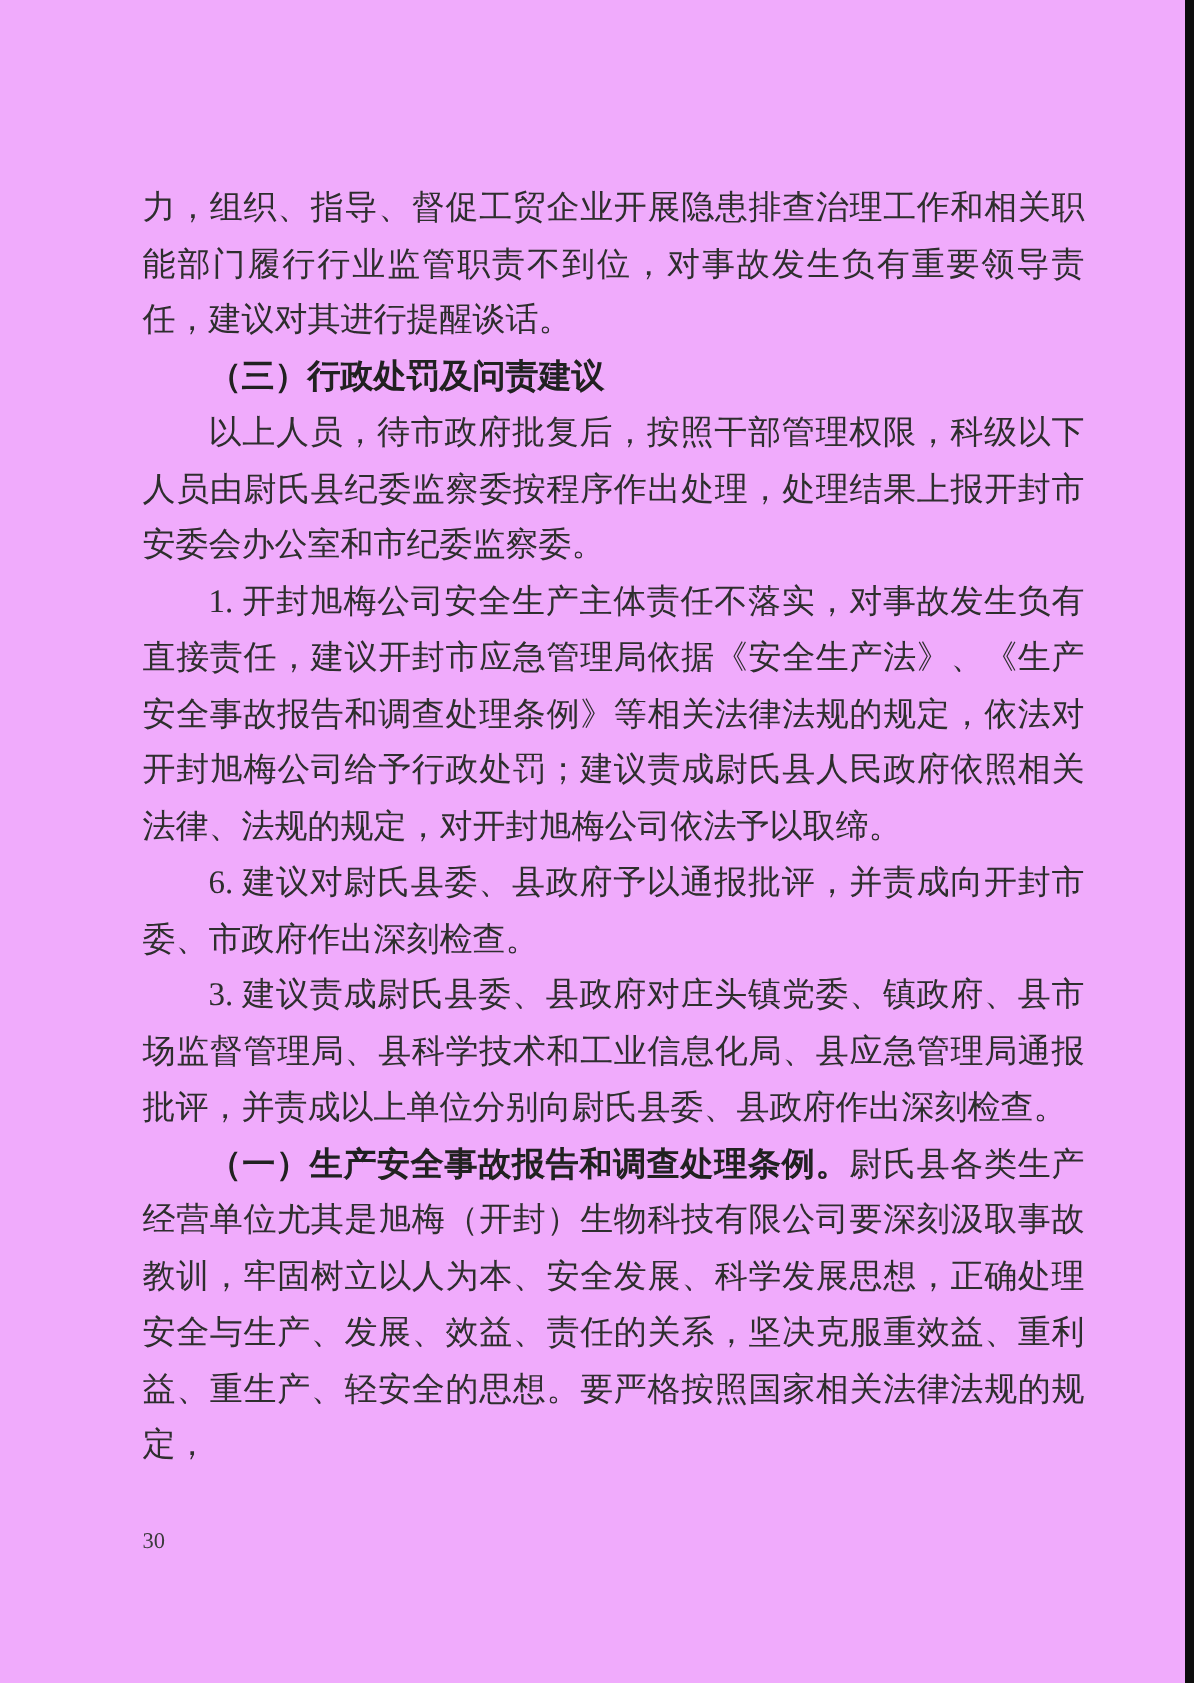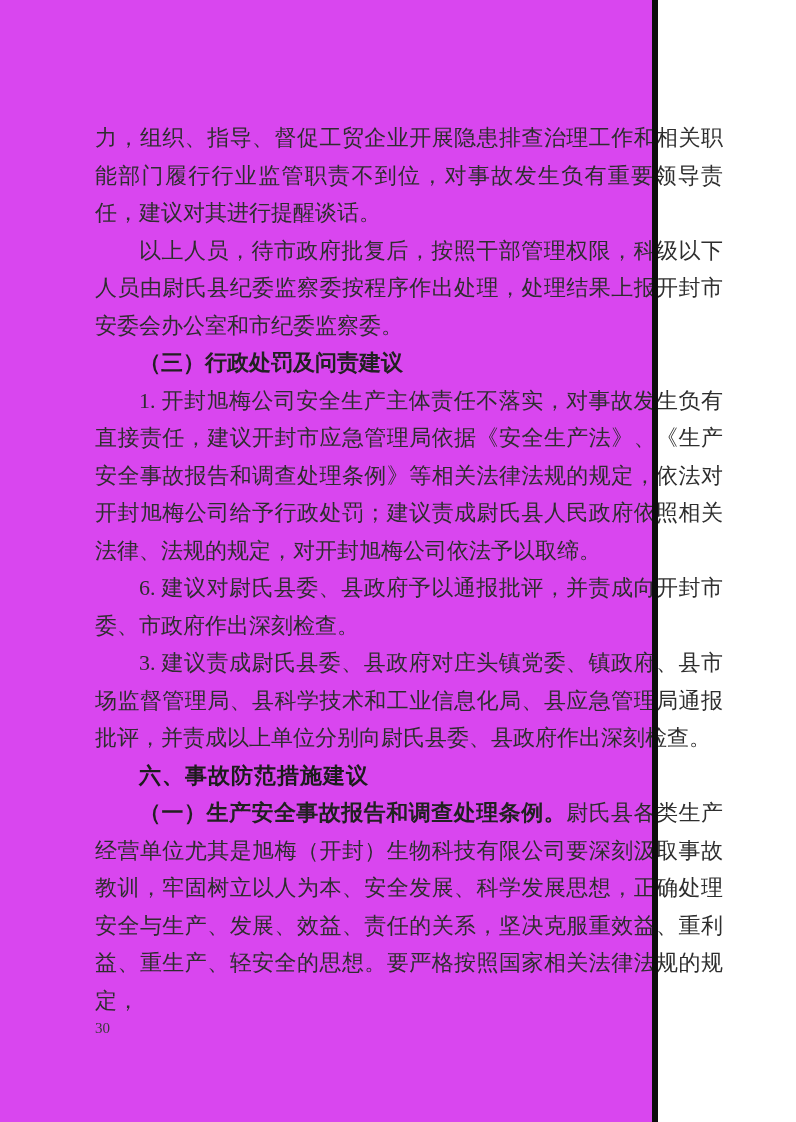--- a/index.html
+++ b/index.html
@@ -11,23 +11,23 @@
     height: 1122px;
     background: #ffffff;
     position: relative;
     overflow: hidden;
     font-family: "Liberation Serif", "DejaVu Serif", serif;
   }
   .page {
     position: absolute;
     left: 0;
     top: 0;
-    width: 658px;
+    width: 796px;
     height: 1122px;
-    background: #d946ef;
+    background: #f0abfc;
   }
   .scan-edge {
     position: absolute;
     top: 0;
     right: 0;
     width: 6px;
     height: 1122px;
     background: #0d0d0d;
   }
   .content {
@@ -72,31 +72,30 @@
 </style>
 </head>
 <body>
 
 <div class="page">
 
   <div class="content">
 
     <p class="para no-indent">力，组织、指导、督促工贸企业开展隐患排查治理工作和相关职能部门履行行业监管职责不到位，对事故发生负有重要领导责任，建议对其进行提醒谈话。</p>
 
+    <p class="para h-kaiti">（三）行政处罚及问责建议</p>
+
     <p class="para">以上人员，待市政府批复后，按照干部管理权限，科级以下人员由尉氏县纪委监察委按程序作出处理，处理结果上报开封市安委会办公室和市纪委监察委。</p>
-
-    <p class="para h-kaiti">（三）行政处罚及问责建议</p>
 
     <p class="para">1. 开封旭梅公司安全生产主体责任不落实，对事故发生负有直接责任，建议开封市应急管理局依据《安全生产法》、《生产安全事故报告和调查处理条例》等相关法律法规的规定，依法对开封旭梅公司给予行政处罚；建议责成尉氏县人民政府依照相关法律、法规的规定，对开封旭梅公司依法予以取缔。</p>
 
     <p class="para">6. 建议对尉氏县委、县政府予以通报批评，并责成向开封市委、市政府作出深刻检查。</p>
 
     <p class="para">3. 建议责成尉氏县委、县政府对庄头镇党委、镇政府、县市场监督管理局、县科学技术和工业信息化局、县应急管理局通报批评，并责成以上单位分别向尉氏县委、县政府作出深刻检查。</p>
 
-    <p class="para h-hei">六、事故防范措施建议</p>
 
     <p class="para">
       <span class="lead-bold">（一）生产安全事故报告和调查处理条例。</span><span>尉氏县各类生产经营单位尤其是旭梅（开封）生物科技有限公司要深刻汲取事故教训，牢固树立以人为本、安全发展、科学发展思想，正确处理安全与生产、发展、效益、责任的关系，坚决克服重效益、重利益、重生产、轻安全的思想。要严格按照国家相关法律法规的规定，</span>
     </p>
 
   </div>
 
   <div class="page-number">30</div>
 
   <div class="scan-edge"></div>

